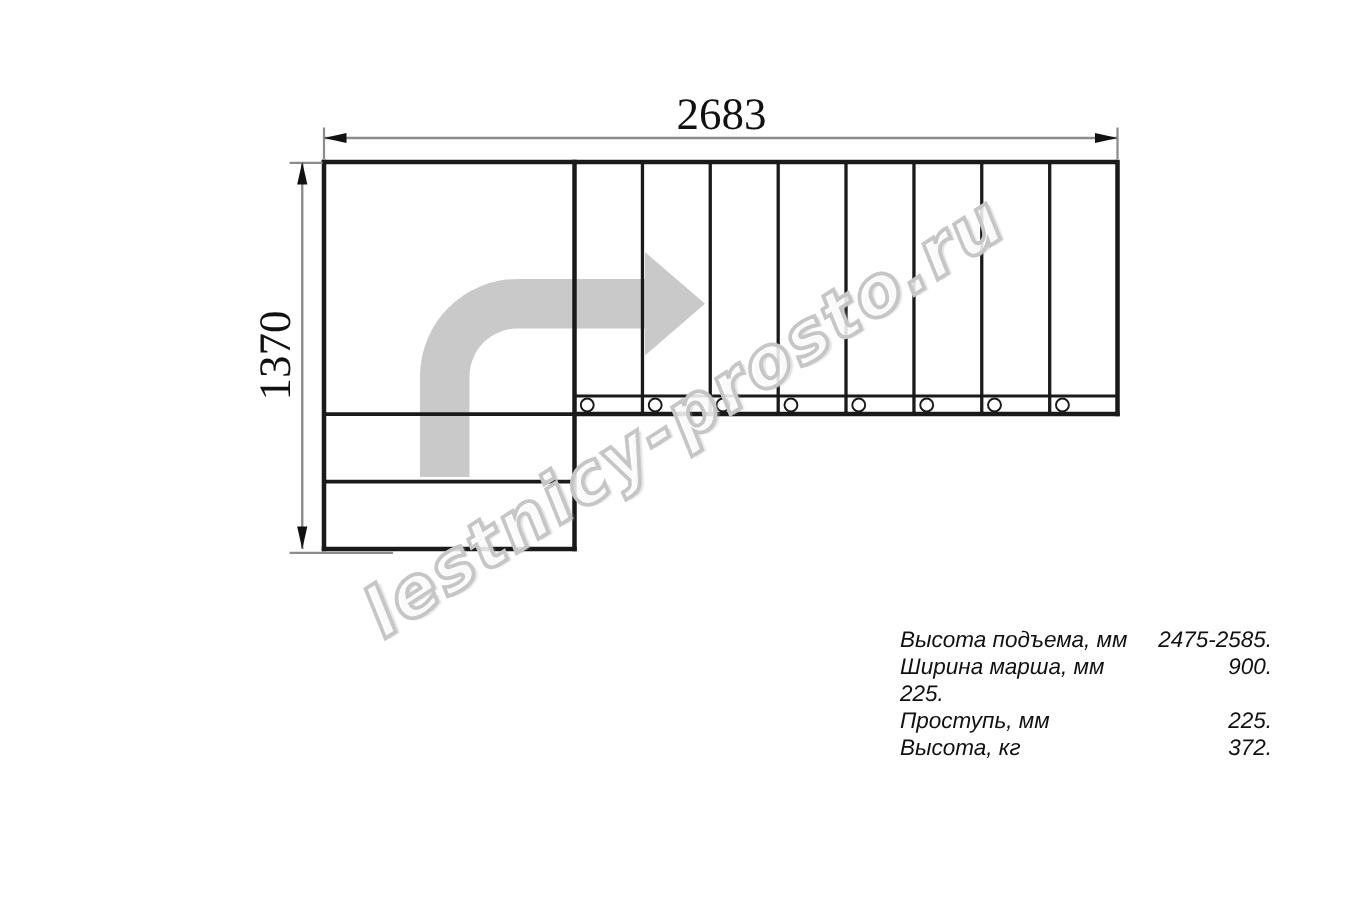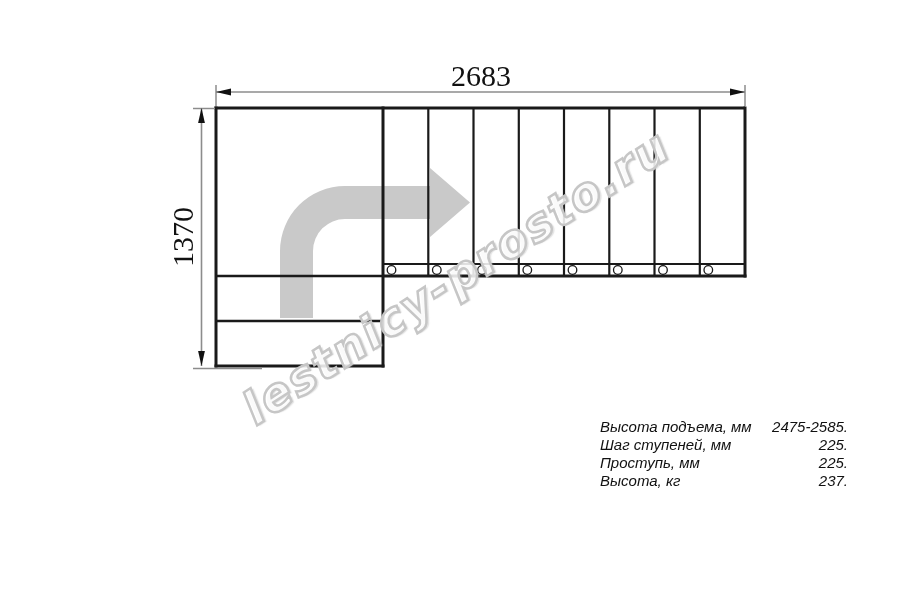--- a/index.html
+++ b/index.html
@@ -93,26 +93,29 @@
   </svg>
 
   <div class="watermark">lestnicy-prosto.ru</div>
 
   <div class="specs">
     <div class="spec-row">
       <span class="spec-label">Высота подъема, мм</span>
       <span class="spec-value">2475-2585.</span>
     </div>
     <div class="spec-row">
-      <span class="spec-label">Шаг ступеней, мм</span>
+      <span class="spec-label">Ширина марша, мм</span>
+      <span class="spec-value">900.</span>
+    </div>
+    <div class="spec-row">
       <span class="spec-value">225.</span>
     </div>
     <div class="spec-row">
       <span class="spec-label">Проступь, мм</span>
       <span class="spec-value">225.</span>
     </div>
     <div class="spec-row">
       <span class="spec-label">Высота, кг</span>
-      <span class="spec-value">237.</span>
+      <span class="spec-value">372.</span>
     </div>
   </div>
 
 </div>
 
 </body></html>

